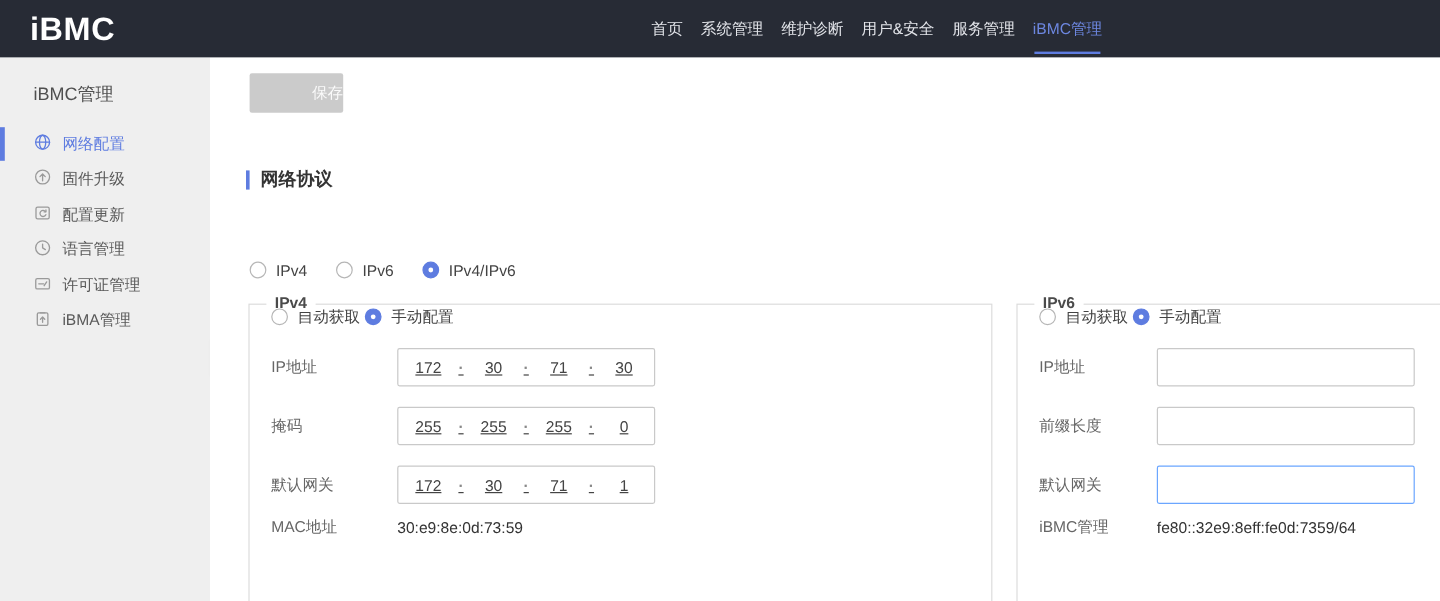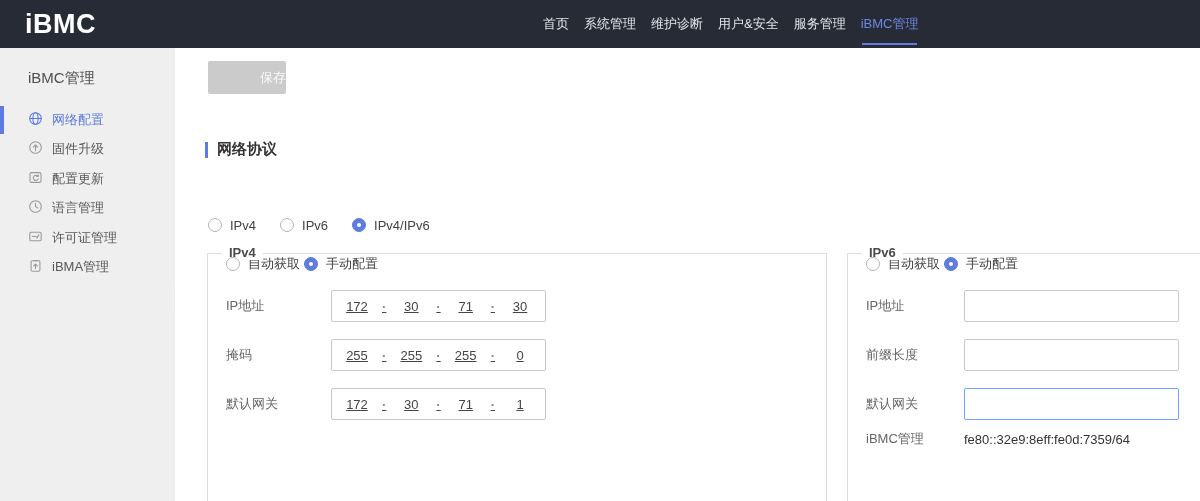--- a/index.html
+++ b/index.html
@@ -214,20 +214,24 @@
           <div class="ip-box">
             <span class="ip-seg">172</span>
               <span class="ip-dot"></span>
               <span class="ip-seg">30</span>
               <span class="ip-dot"></span>
               <span class="ip-seg">71</span>
               <span class="ip-dot"></span>
               <span class="ip-seg">1</span>
           </div>
         </div>
+        <div class="field-row static-row">
+          <span class="field-label">MAC地址</span>
+          <span class="static-value">30:e9:8e:0d:73:59</span>
+        </div>
       </div>
     </section>
 
     <section class="fieldset v6">
       <span class="legend">IPv6</span>
       <div class="mode-row">
         <span class="radio-wrap">
           <span class="radio"></span>
           <span class="radio-label">自动获取</span>
         </span>

